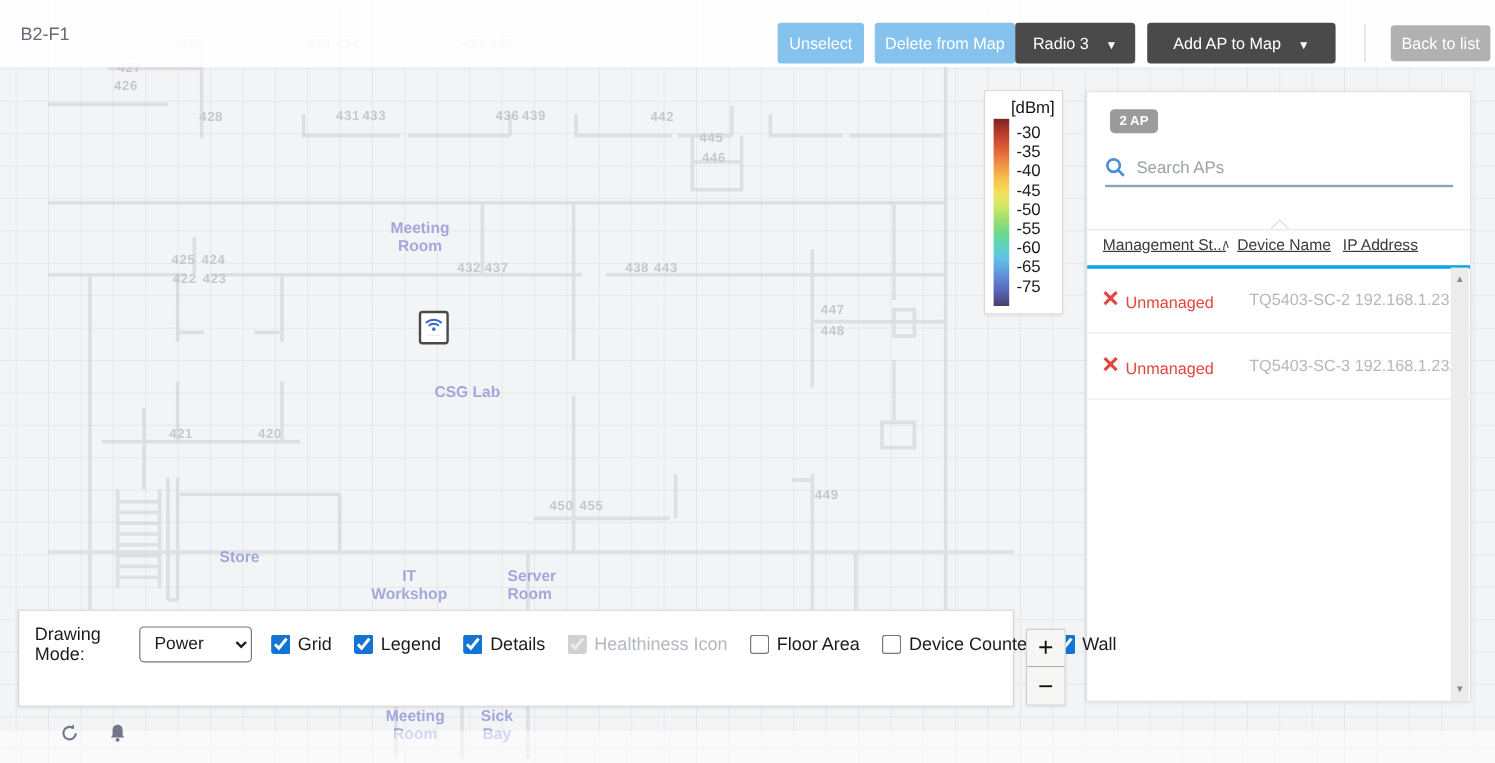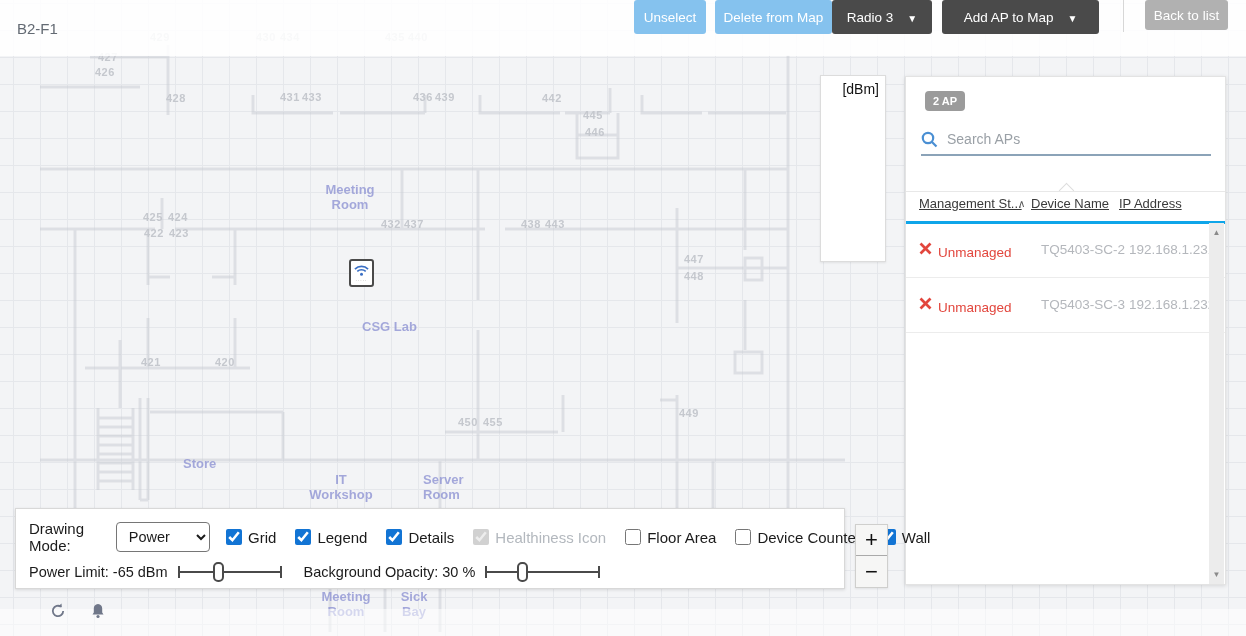--- a/index.html
+++ b/index.html
@@ -26,22 +26,22 @@
   
   .ap-marker { position:absolute; left:349px; top:259px; width:25px; height:28px;
     background:#fff; border:2px solid #4a4a4a; border-radius:3px;
     display:flex; flex-direction:column; align-items:center; justify-content:center; }
   .ap-marker .dots { font-size:5px; color:#888; line-height:4px; letter-spacing:1px; }
 
   
   .topbar { position:absolute; left:0; top:0; width:1246px; height:56px;
     background:rgba(255,255,255,.88); display:flex; align-items:center; }
   .floor-label { margin-left:17px; font-size:15px; color:#636a73; }
-  .topbar-buttons { position:absolute; right:18px; top:0; height:72px;
-    display:flex; }
+  .topbar-buttons { position:absolute; right:4px; top:0; height:72px;
+    display:flex; align-items:center; }
   .btn { border:none; border-radius:3px; color:#fff; font-size:13.5px;
     font-family:inherit; cursor:pointer; height:34px; }
   .btn-blue { background:#85c2ee; }
   .btn-dark { background:#4a4a4a; position:relative; }
   .btn-dark .dd-arrow { font-size:10px; margin-left:14px; }
   .btn-gray { background:#b1b1b1; height:30px; }
   .u-btn  { width:72px;  margin-right:9px; }
   .d-btn  { width:117px; }
   .r-btn  { width:100px; margin-right:10px; }
   .a-btn  { width:157px; margin-right:24px; }
@@ -233,20 +233,34 @@
       <button class="btn btn-dark a-btn">
         <span>Add AP to Map</span><span class="dd-arrow">▼</span>
       </button>
       <div class="vdiv"></div>
       <button class="btn btn-gray b-btn">Back to list</button>
     </div>
   </div>
 
   <div class="legend">
     <div class="legend-title">[dBm]</div>
+    <div class="legend-body">
+      <div class="legend-bar"></div>
+      <div class="legend-ticks">
+        <span>-30</span>
+        <span>-35</span>
+        <span>-40</span>
+        <span>-45</span>
+        <span>-50</span>
+        <span>-55</span>
+        <span>-60</span>
+        <span>-65</span>
+        <span>-75</span>
+      </div>
+    </div>
   </div>
 
   <div class="ap-panel">
     <span class="ap-badge">2 AP</span>
     <div class="search-row">
       <svg width="17" height="17" viewBox="0 0 17 17">
         <circle cx="7" cy="7" r="5.2" stroke="#4a8fd3" stroke-width="2.2" fill="none"></circle>
         <line x1="11" y1="11" x2="15.5" y2="15.5" stroke="#4a8fd3" stroke-width="2.2"></line>
       </svg>
       <input class="search-input" type="text" placeholder="Search APs" style="">
@@ -316,36 +330,20 @@
       </span>
       <span class="cbx">
         <input type="checkbox" style="">
         <label>Device Counter</label>
       </span>
       <span class="cbx">
         <input type="checkbox" checked="" style="">
         <label>Wall</label>
       </span>
     </div>
-    <div class="ctrl-row2">
-      <span>Power Limit: -65 dBm</span>
-      <span class="slider pl-slider">
-        <span class="track"></span>
-        <span class="tick l"></span>
-        <span class="tick r"></span>
-        <span class="handle"></span>
-      </span>
-      <span>Background Opacity: 30 %</span>
-      <span class="slider bo-slider">
-        <span class="track"></span>
-        <span class="tick l"></span>
-        <span class="tick r"></span>
-        <span class="handle"></span>
-      </span>
-    </div>
   </div>
 
   <div class="zoomctrl">
     <div class="zoom-btn first">+</div>
     <div class="zoom-btn">−</div>
   </div>
 
   <div class="bottom-overlay">
     <div class="bottom-icons">
       <svg class="icon-btn" viewBox="0 0 20 20">

